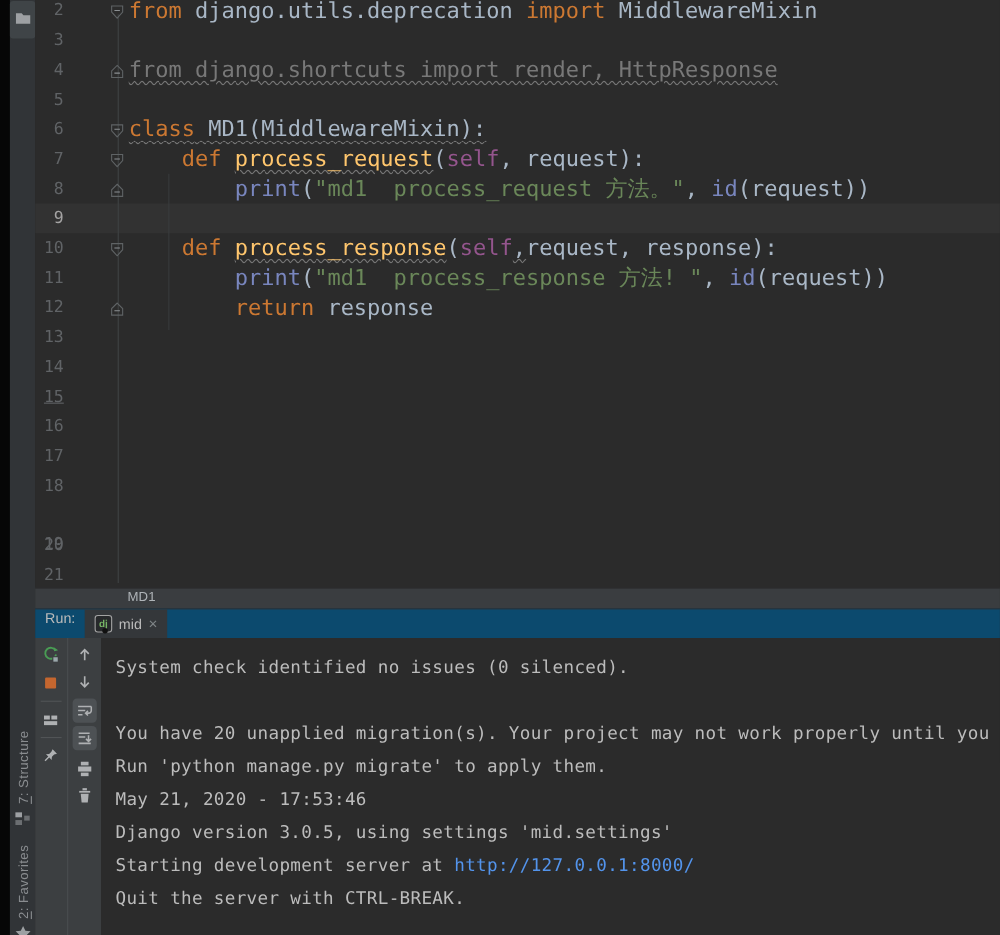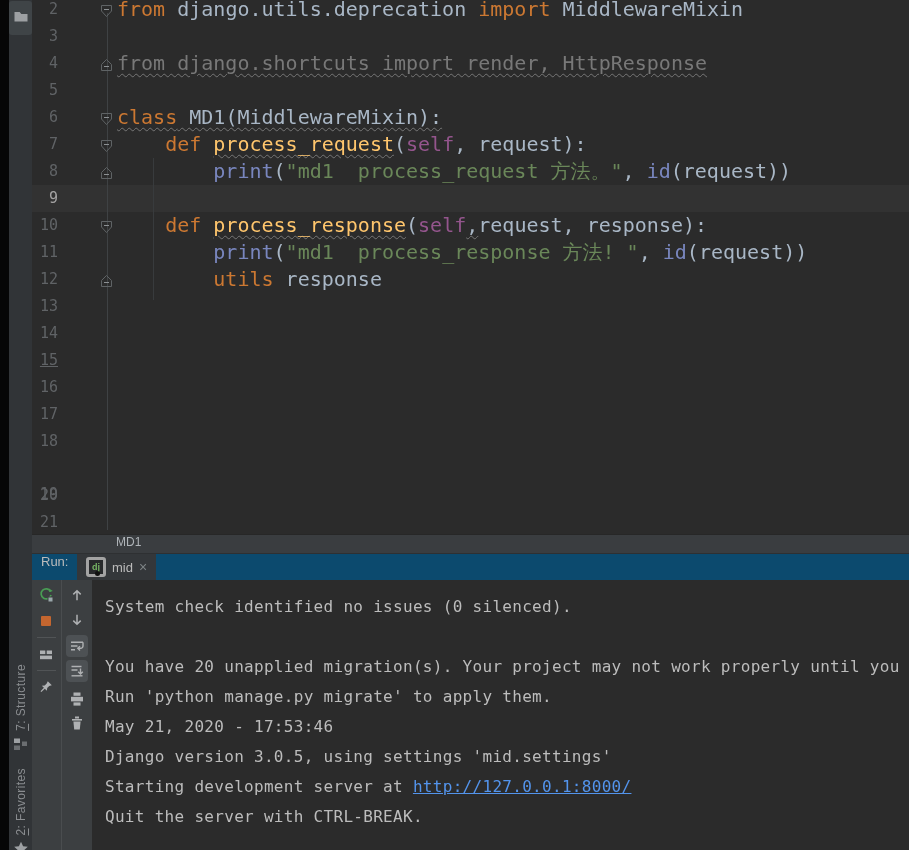--- a/index.html
+++ b/index.html
@@ -40,37 +40,37 @@
   #crumbs .crumb{position:absolute;left:84px;top:0;line-height:18px;
           font:12px "Liberation Sans",sans-serif;color:#AFB4B8;}
   
   #run-header{position:absolute;left:32px;top:553px;width:877px;height:27px;background:#0c4a6e;
           border-top:1px solid #2E3032;box-sizing:border-box;}
   #run-header .rlabel{position:absolute;left:9px;top:0;line-height:26px;
           font:13px "Liberation Sans",sans-serif;color:#BBBBBB;}
   .rtab{position:absolute;left:45px;top:0;height:26px;display:flex;align-items:center;gap:6px;
         padding:0 9px;background:#34373A;border:0;cursor:default;}
   .rtab .title{font:13px "Liberation Sans",sans-serif;color:#BBBBBB;}
-  .dj{position:relative;width:14px;height:14px;background:#27292B;border:3px solid #a3a3a3;border-radius:3px;
+  .dj{position:relative;width:14px;height:14px;background:#27292B;border:1px solid #a3a3a3;border-radius:3px;
       display:flex;align-items:center;justify-content:center;
       font:bold 9px "Liberation Sans",sans-serif;color:#76B464;}
   .dj .dot{position:absolute;left:6px;bottom:-2px;width:5px;height:5px;border-radius:50%;background:#111;}
   .tab-x{font:14px "Liberation Sans",sans-serif;color:#7E8486;line-height:14px;}
   #run-body{position:absolute;left:32px;top:580px;width:877px;height:348px;}
   #tcol-a{position:absolute;left:0;top:0;width:29px;height:270px;background:#3C3F41;}
   #tcol-b{position:absolute;left:29px;top:0;width:31px;height:270px;background:#3C3F41;
           border-left:1px solid #4A4D4F;box-sizing:border-box;}
   .tb{position:absolute;width:22px;height:22px;display:flex;align-items:center;justify-content:center;
       background:none;border:0;border-radius:4px;padding:0;}
   .tb.sel{background:#4D5154;}
   .tsep{position:absolute;left:5px;width:19px;height:1px;background:#515456;}
   #console{position:absolute;left:60px;top:0;width:817px;height:270px;background:#2B2B2B;
            box-sizing:border-box;padding:12px 0 0 13px;overflow:hidden;}
   .con-line{height:30px;line-height:30px;font-size:16px;letter-spacing:.3px;color:var(--con,#BCBCBC);white-space:pre;}
-  .con-link{color:var(--link,#5394EC);text-decoration:underline;cursor:pointer;}
+  .con-link{color:var(--link,#5394EC);cursor:pointer;}
 </style>
 </head>
 <body>
 
 <div id="app">
 
   <div id="stripe">
     <div class="edge"></div>
     <button class="proj-btn">
       <span>
@@ -154,21 +154,21 @@
         <div class="ln" style="top: 509px;">21</div>
       </div>
     <div id="code">
         <div class="cl" style="top: -4px;"><span class="tok kw">from</span><span class="tok pl"> django.utils.deprecation </span><span class="tok kw">import</span><span class="tok pl"> MiddlewareMixin</span></div>
         <div class="cl" style="top: 50px;"><span class="tok gy wv">from django.shortcuts import render, HttpResponse</span></div>
         <div class="cl" style="top: 104px;"><span class="tok kw wv">class</span><span class="tok pl wv"> MD1(MiddlewareMixin):</span></div>
         <div class="cl" style="top: 131px;"><span class="tok pl">    </span><span class="tok kw">def</span><span class="tok pl"> </span><span class="tok fn wv">process_request</span><span class="tok pl">(</span><span class="tok sf">self</span><span class="tok pl">, request):</span></div>
         <div class="cl" style="top: 158px;"><span class="tok pl">        </span><span class="tok bi">print</span><span class="tok pl">(</span><span class="tok st">"md1  process_request 方法。"</span><span class="tok pl">, </span><span class="tok bi">id</span><span class="tok pl">(request))</span></div>
         <div class="cl" style="top: 212px;"><span class="tok pl">    </span><span class="tok kw">def</span><span class="tok pl"> </span><span class="tok fn wv">process_response</span><span class="tok pl">(</span><span class="tok sf">self</span><span class="tok pl wv">,</span><span class="tok pl">request, response):</span></div>
         <div class="cl" style="top: 239px;"><span class="tok pl">        </span><span class="tok bi">print</span><span class="tok pl">(</span><span class="tok st">"md1  process_response 方法! "</span><span class="tok pl">, </span><span class="tok bi">id</span><span class="tok pl">(request))</span></div>
-        <div class="cl" style="top: 266px;"><span class="tok pl">        </span><span class="tok kw">utils</span><span class="tok pl"> response</span></div>
+        <div class="cl" style="top: 266px;"><span class="tok pl">        </span><span class="tok kw">return</span><span class="tok pl"> response</span></div>
       </div>
   </div>
 
   <div id="crumbs">
     <span class="crumb">MD1</span>
   </div>
 
   <div id="run-header">
     <span class="rlabel">Run:</span>
     <button class="rtab">

